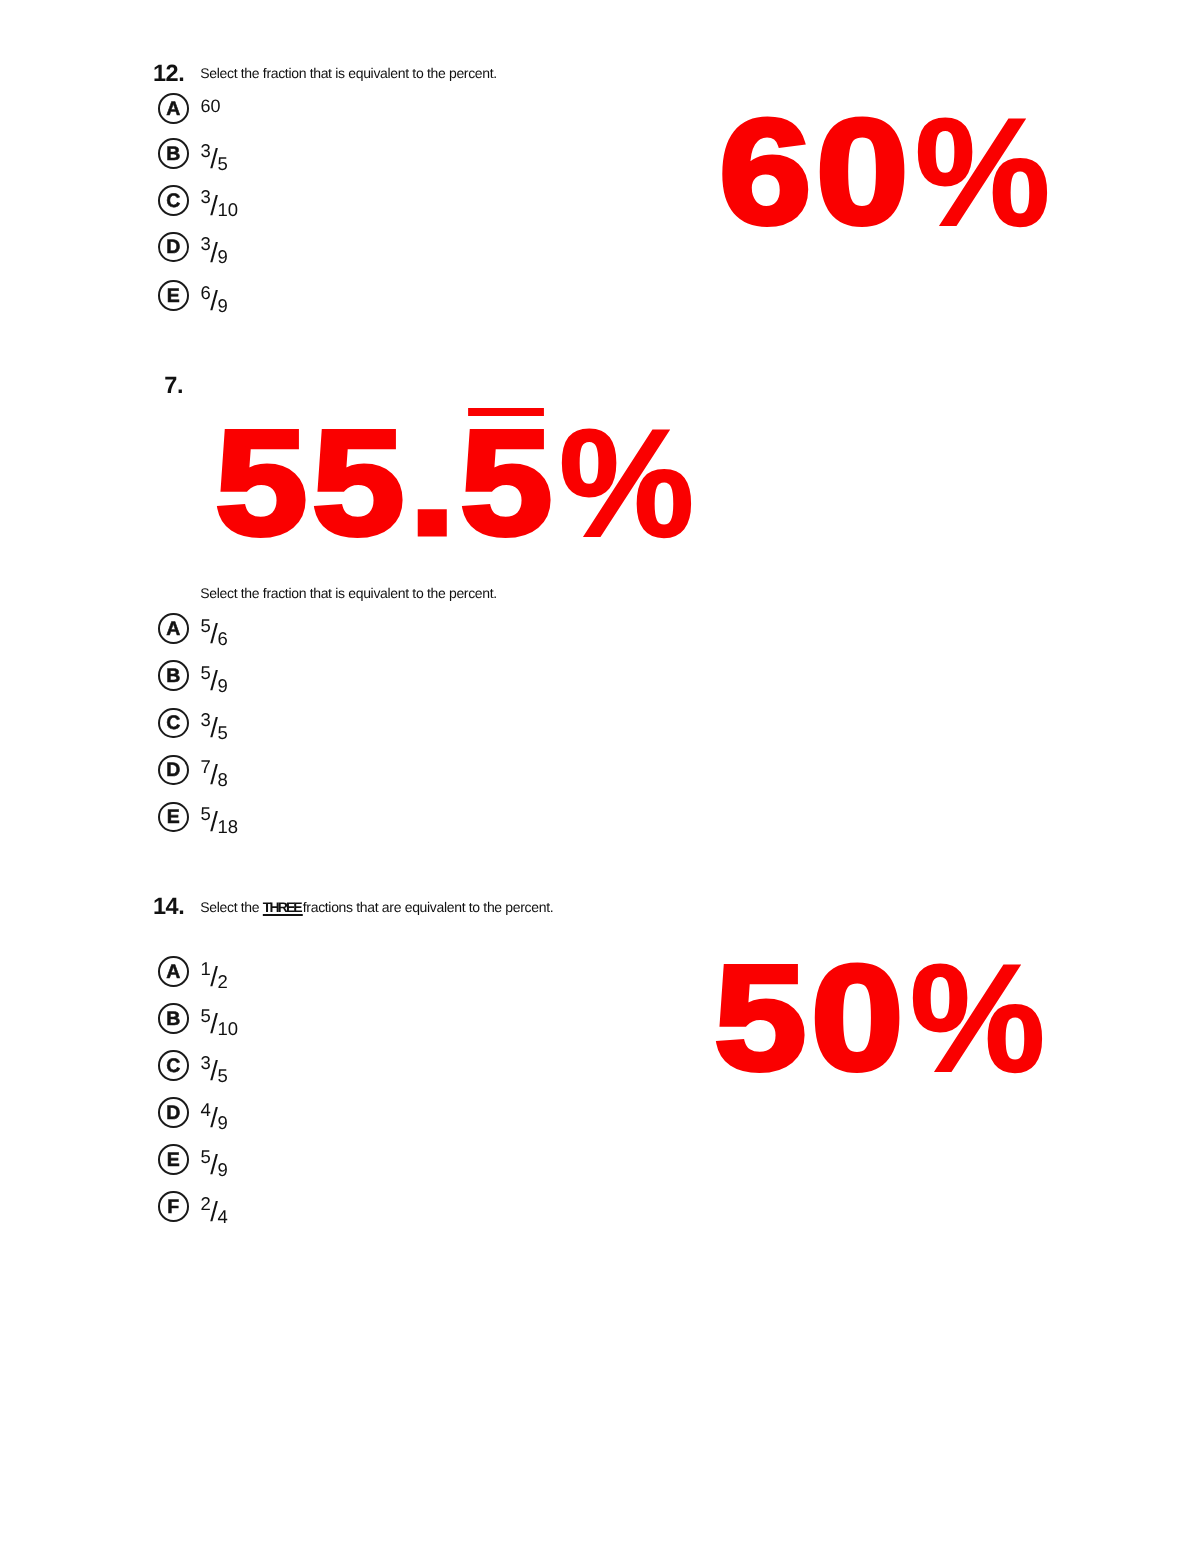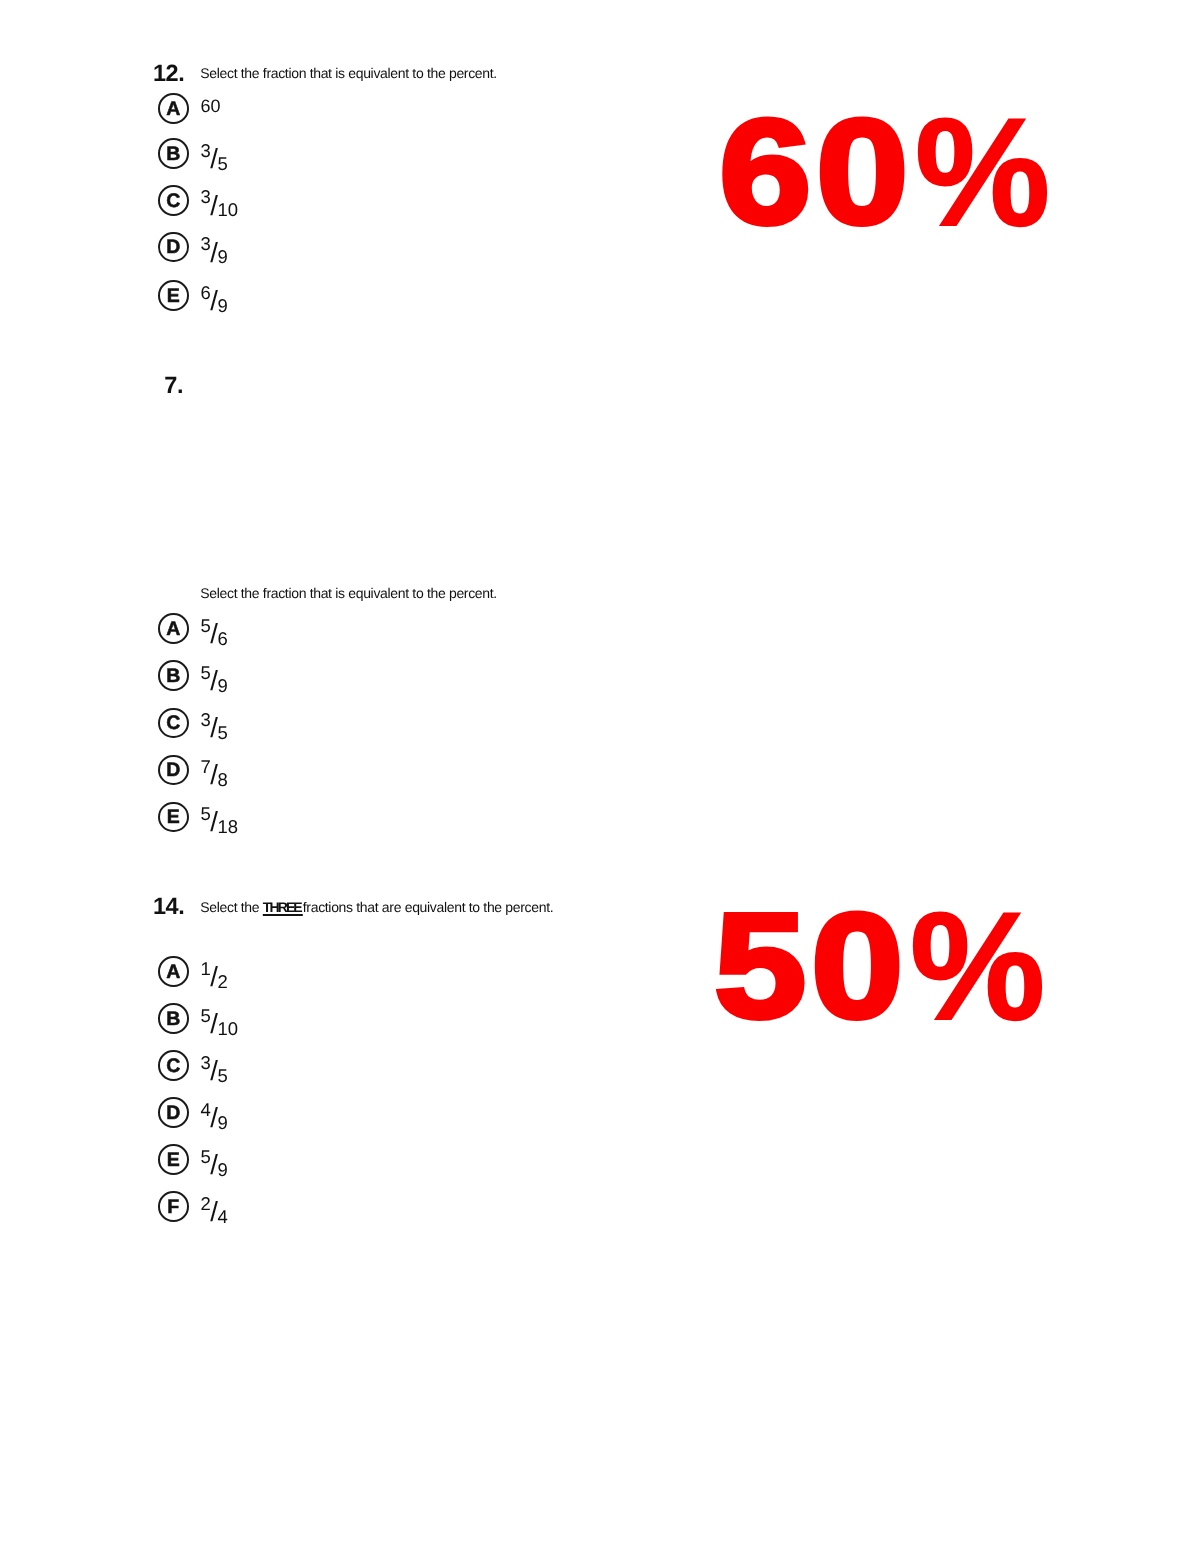--- a/index.html
+++ b/index.html
@@ -72,20 +72,21 @@
     <span class="val"><span class="num">3</span><span class="sl">/</span><span class="den">9</span></span>
   </div>
 
   <div class="opt" style="left:158px;top:279.6px;">
     <span class="bubble">E</span>
     <span class="val"><span class="num">6</span><span class="sl">/</span><span class="den">9</span></span>
   </div>
 
   <div class="qnum" style="left:153px;top:373.9px;">7.</div>
 
+  <div class="pct" style="left:215px;top:408px;"><span class="dig" style="margin-right: 37.305px;"><span>55.</span><span class="repwrap"><span>5</span><span class="repbar"></span></span></span><span class="sym">%</span></div>
 
   <div class="stem" style="left:200.3px;top:578.6px;width:560px;">Select the fraction that is equivalent to the percent.</div>
 
   <div class="opt" style="left:158px;top:612.7px;">
     <span class="bubble">A</span>
     <span class="val"><span class="num">5</span><span class="sl">/</span><span class="den">6</span></span>
   </div>
 
   <div class="opt" style="left:158px;top:659.7px;">
     <span class="bubble">B</span>
@@ -104,21 +105,21 @@
 
   <div class="opt" style="left:158px;top:800.8px;">
     <span class="bubble">E</span>
     <span class="val"><span class="num">5</span><span class="sl">/</span><span class="den">18</span></span>
   </div>
 
   <div class="qnum" style="left:153px;top:895px;">14.</div>
 
   <div class="stem" style="left:200.3px;top:893.4px;width:468px;"><span>Select the </span><span class="emph">THREE </span><span>fractions that are equivalent to the percent.</span></div>
 
-  <div class="pct" style="left:713.5px;top:891px;"><span class="dig" style="margin-right: 22.01px;">50</span><span class="sym">%</span></div>
+  <div class="pct" style="left:713.5px;top:943px;"><span class="dig" style="margin-right: 22.01px;">50</span><span class="sym">%</span></div>
 
   <div class="opt" style="left:158px;top:955.5px;">
     <span class="bubble">A</span>
     <span class="val"><span class="num">1</span><span class="sl">/</span><span class="den">2</span></span>
   </div>
 
   <div class="opt" style="left:158px;top:1002.5px;">
     <span class="bubble">B</span>
     <span class="val"><span class="num">5</span><span class="sl">/</span><span class="den">10</span></span>
   </div>

